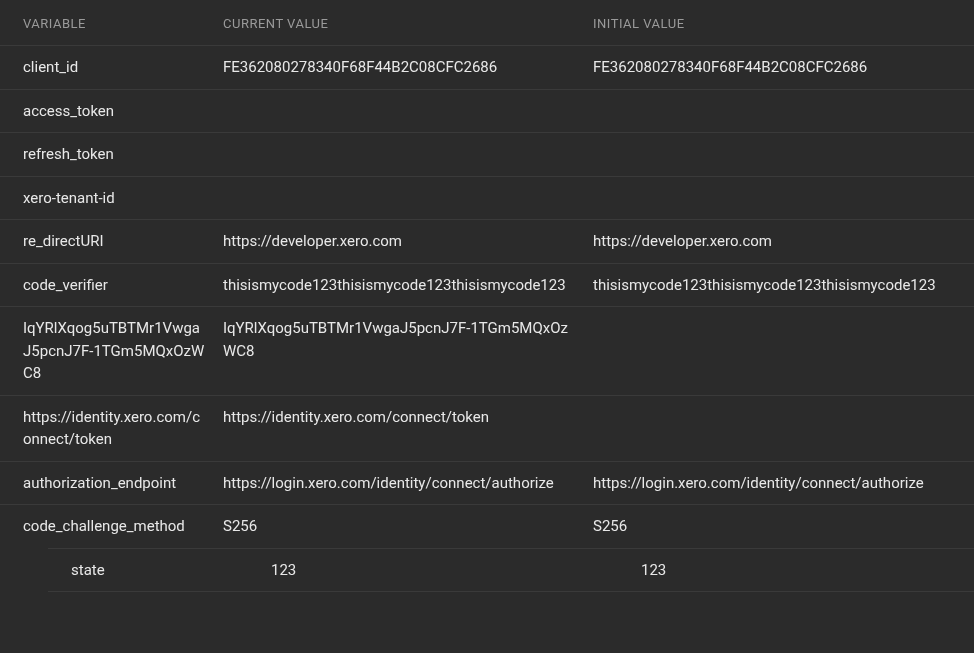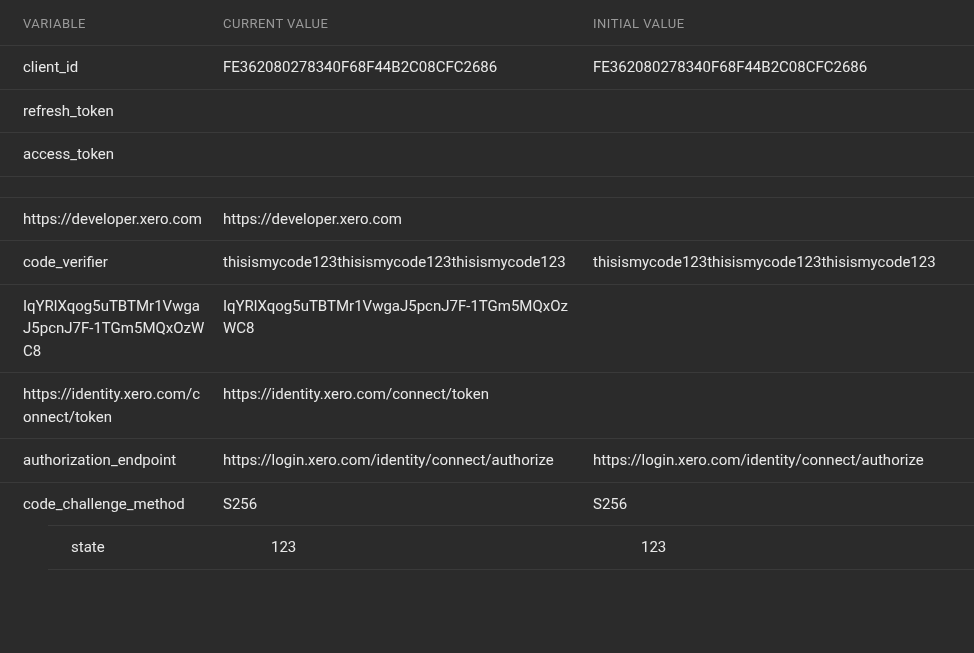--- a/index.html
+++ b/index.html
@@ -63,34 +63,36 @@
     <div class="header-cell">CURRENT VALUE</div>
     <div class="header-cell">INITIAL VALUE</div>
   </div>
   <div id="rows-container">
       <div class="table-row">
         <div class="cell cell-variable">client_id</div>
         <div class="cell">FE362080278340F68F44B2C08CFC2686</div>
         <div class="cell">FE362080278340F68F44B2C08CFC2686</div>
       </div>
       <div class="table-row">
+        <div class="cell cell-variable">access_token</div>
+        <div class="cell"></div>
+        <div class="cell"></div>
+      </div>
+      <div class="table-row">
         <div class="cell cell-variable">refresh_token</div>
         <div class="cell"></div>
         <div class="cell"></div>
       </div>
       <div class="table-row">
-        <div class="cell cell-variable">access_token</div>
+        <div class="cell cell-variable">xero-tenant-id</div>
         <div class="cell"></div>
         <div class="cell"></div>
       </div>
       <div class="table-row">
-        <div class="cell"></div>
-        <div class="cell"></div>
-      </div>
-      <div class="table-row">
+        <div class="cell cell-variable">re_directURI</div>
         <div class="cell">https://developer.xero.com</div>
         <div class="cell">https://developer.xero.com</div>
       </div>
       <div class="table-row">
         <div class="cell cell-variable">code_verifier</div>
         <div class="cell">thisismycode123thisismycode123thisismycode123</div>
         <div class="cell">thisismycode123thisismycode123thisismycode123</div>
       </div>
       <div class="table-row">
         <div class="cell">IqYRlXqog5uTBTMr1VwgaJ5pcnJ7F-1TGm5MQxOzWC8</div>

